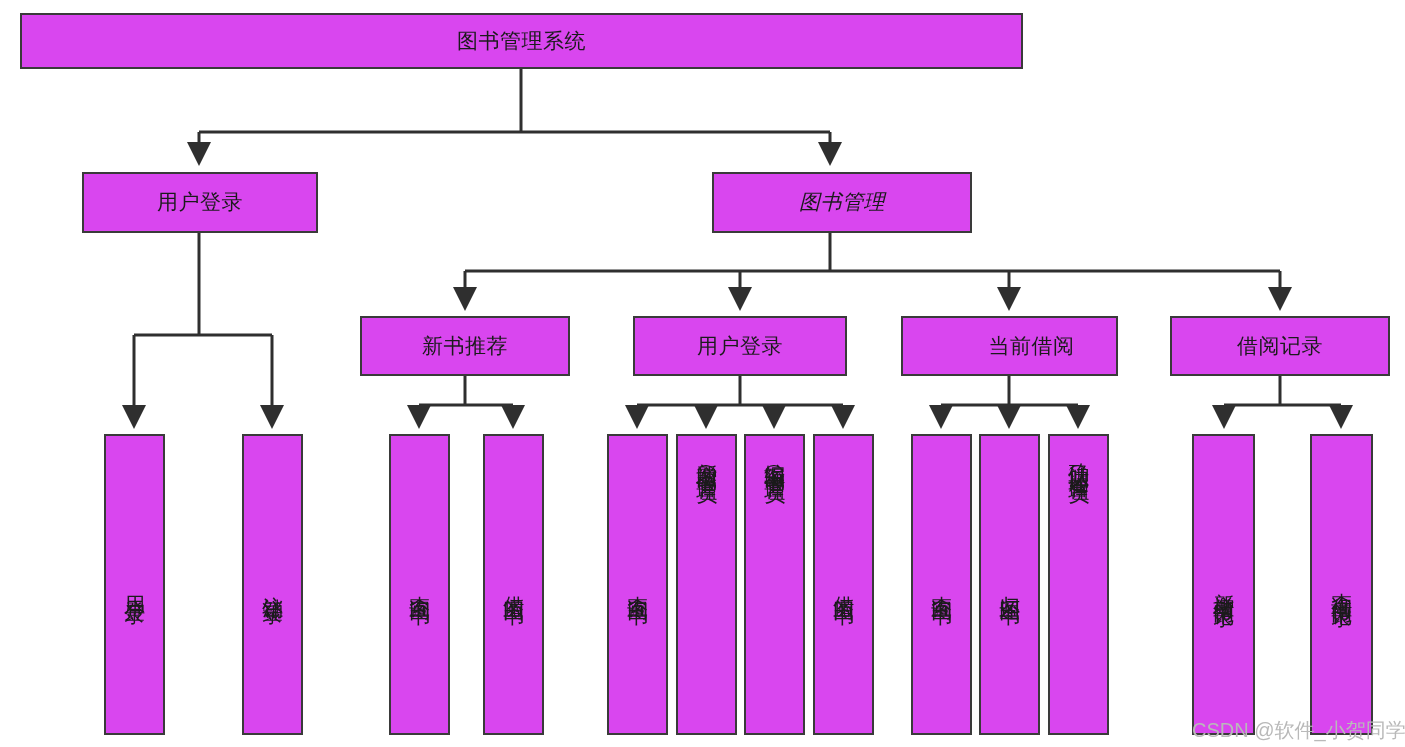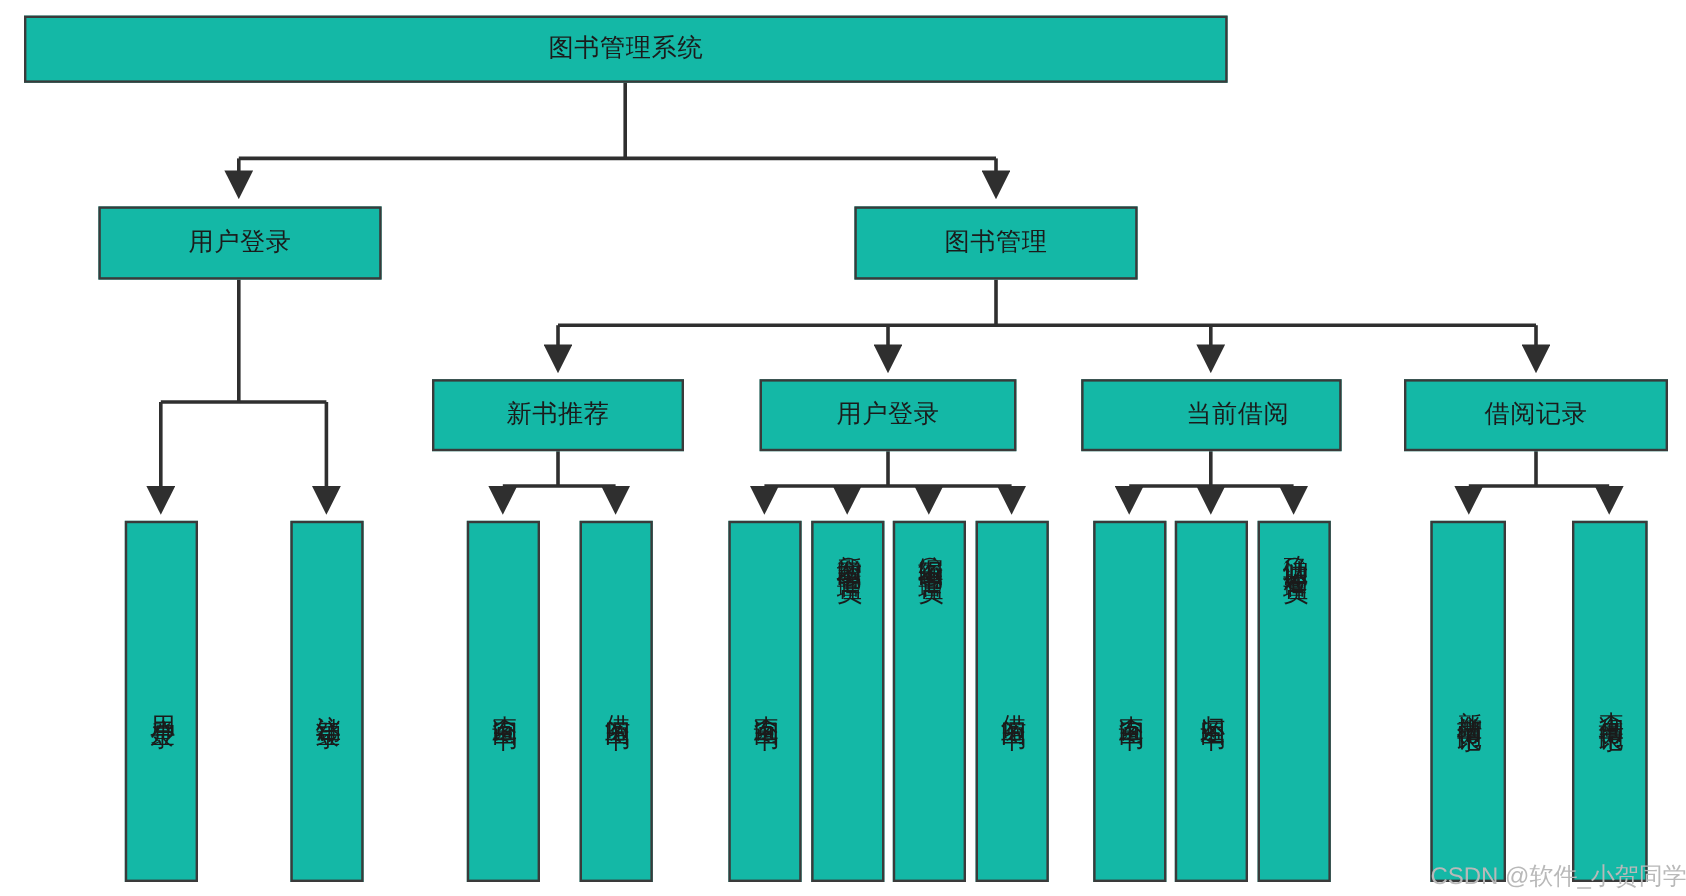--- a/index.html
+++ b/index.html
@@ -21,21 +21,21 @@
     position: absolute;
     left: 0;
     top: 0;
     width: 1405px;
     height: 747px;
     pointer-events: none;
   }
   .node {
     position: absolute;
     box-sizing: border-box;
-    background: #14b8a6;
+    background: #d946ef;
     border: 2.5px solid #3a3a3a;
     display: flex;
     align-items: center;
     justify-content: center;
     color: #1b1b1b;
   }
   .node-label {
     font-size: 21px;
     line-height: 1.15;
     letter-spacing: 0.5px;
@@ -123,21 +123,21 @@
   </svg>
 
   <div class="node" style="left:20px; top:13px; width:1003px; height:56px;">
     <span class="node-label">图书管理系统</span>
   </div>
 
   <div class="node" style="left:82px; top:172px; width:236px; height:61px;">
     <span class="node-label">用户登录</span>
   </div>
 
-  <div class="node" style="left:712px; top:172px; width:236px; height:61px;">
+  <div class="node" style="left:712px; top:172px; width:260px; height:61px;font-style:italic;">
     <span class="node-label">图书管理</span>
   </div>
 
   <div class="node" style="left:360px; top:316px; width:210px; height:60px;">
     <span class="node-label">新书推荐</span>
   </div>
 
   <div class="node" style="left:633px; top:316px; width:214px; height:60px;">
     <span class="node-label">用户登录</span>
   </div>

